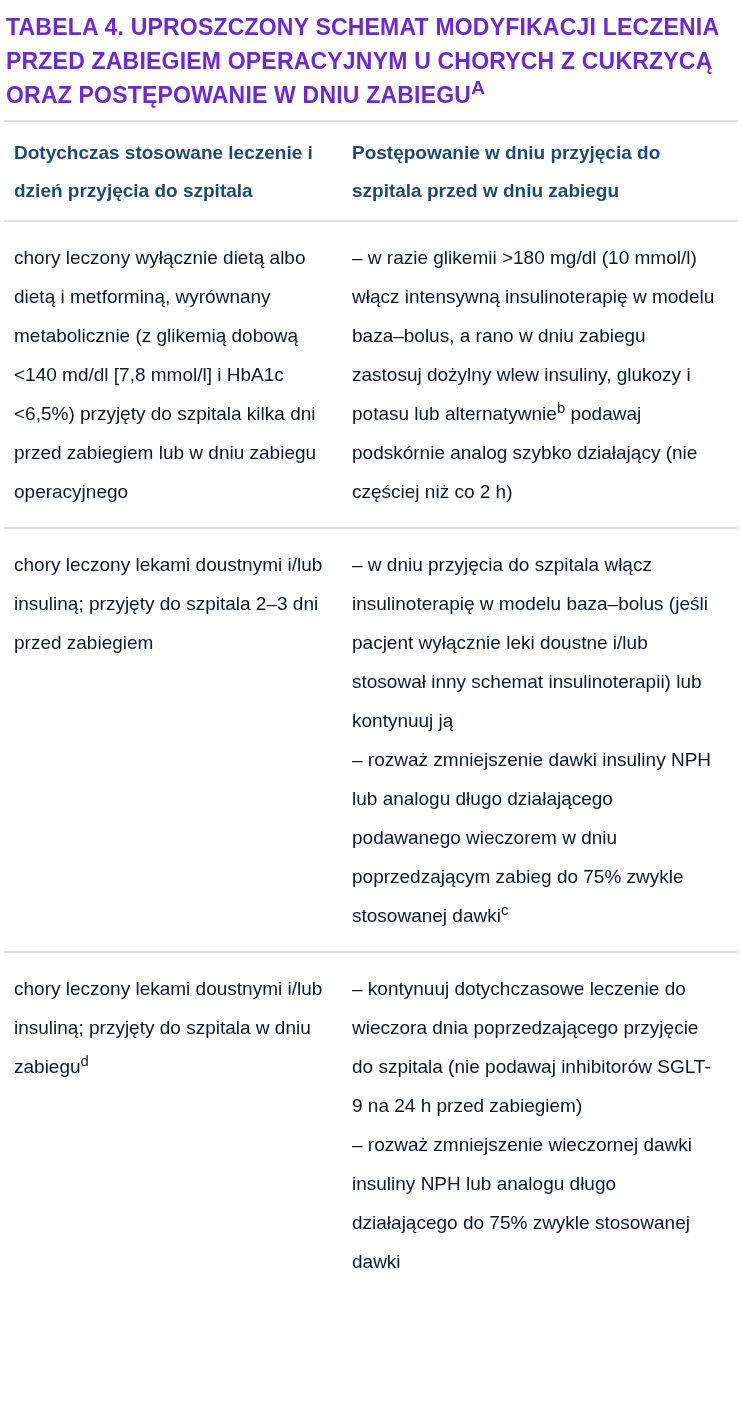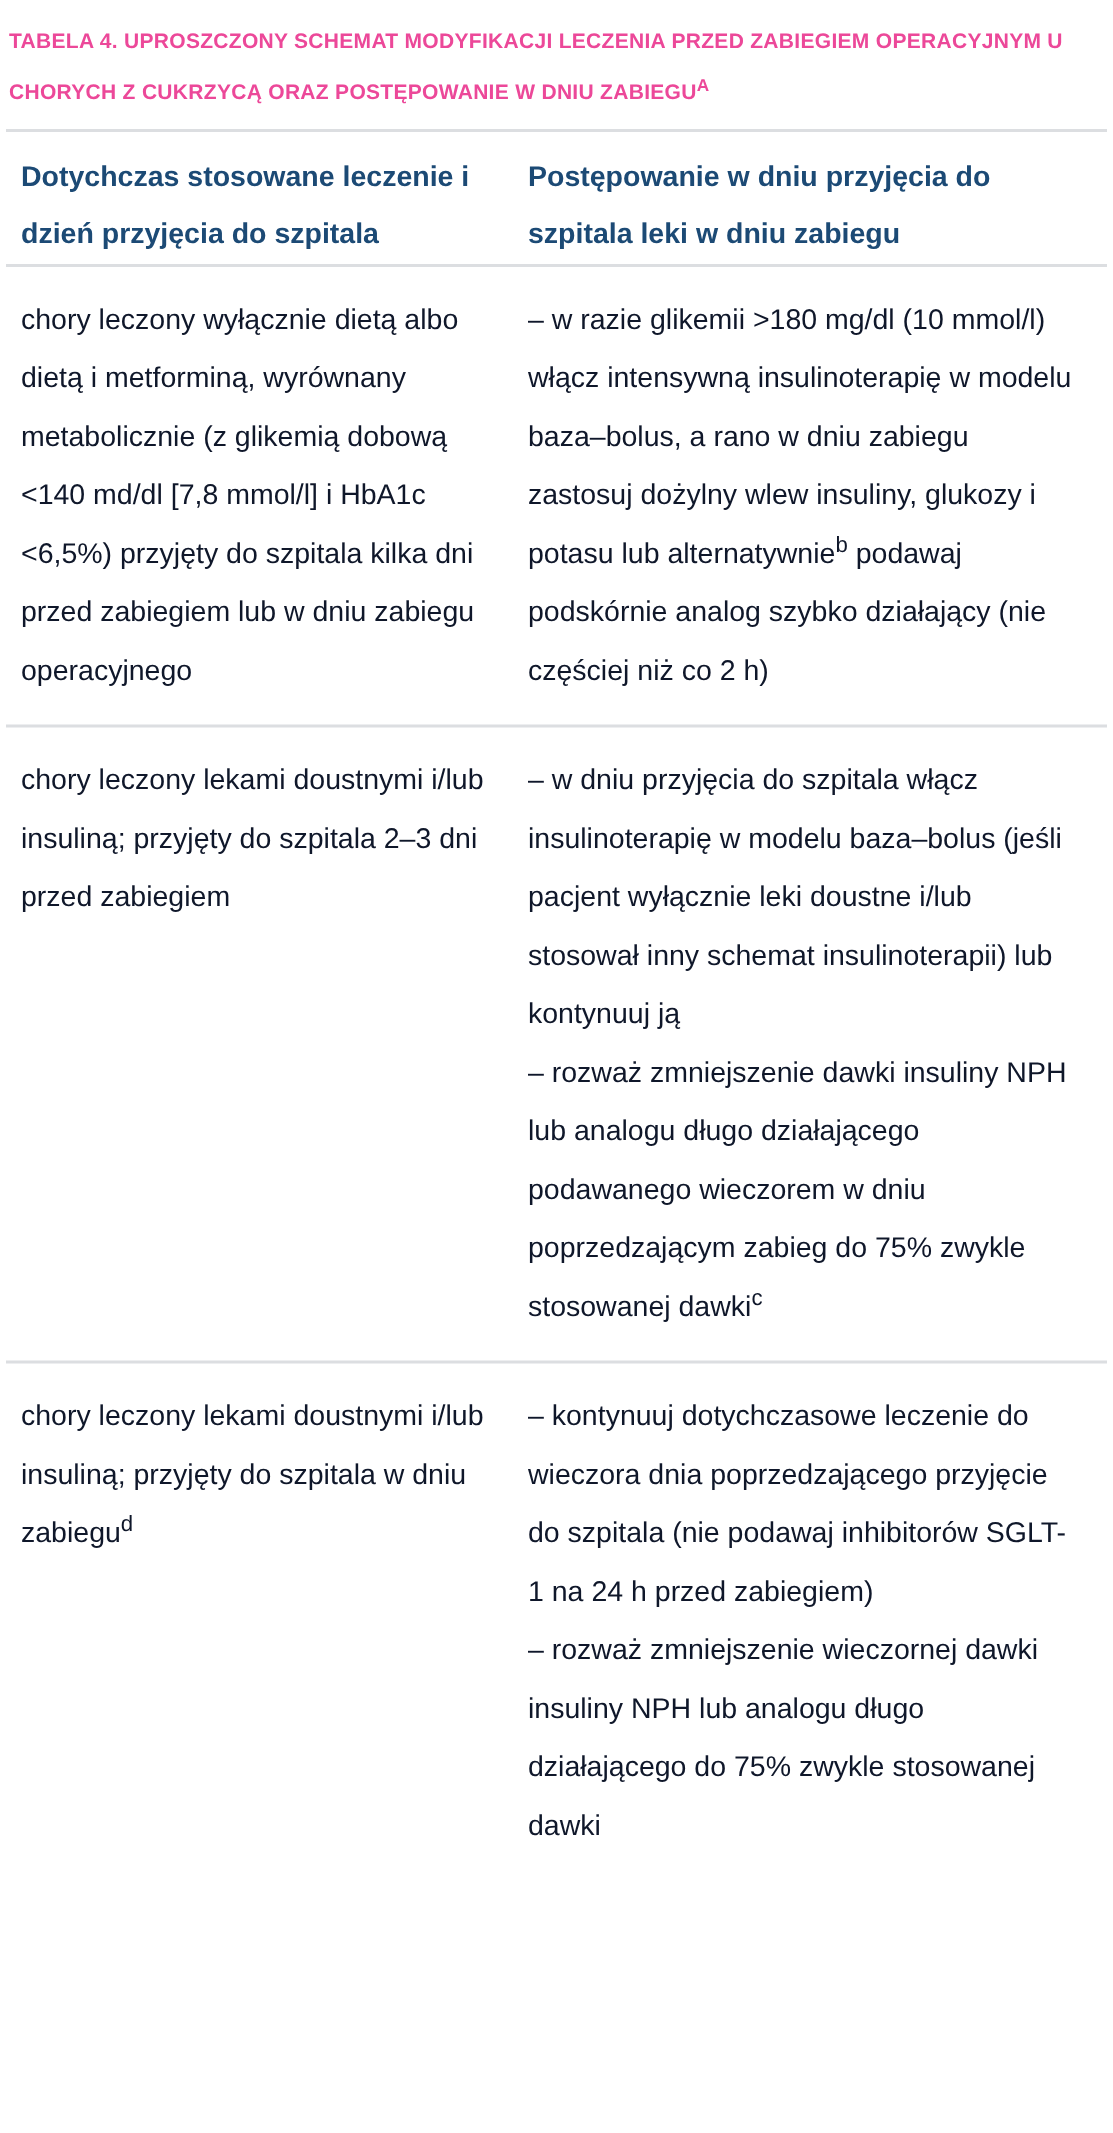--- a/index.html
+++ b/index.html
@@ -9,25 +9,25 @@
     font-family: "Liberation Sans", "DejaVu Sans", sans-serif;
   }
   .page {
     width: 742px;
     box-sizing: border-box;
     background: #ffffff;
   }
   .table-title {
     margin: 0;
     padding: 10px 8px 8px 6px;
-    font-size: 14px;
+    font-size: 23px;
     font-weight: 700;
     line-height: 34px;
     letter-spacing: 0.2px;
-    color: #ec4899;
+    color: #6d28d9;
     text-transform: uppercase;
   }
   .table-title sup {
     font-size: 0.82em;
     vertical-align: super;
     line-height: 0;
   }
   .divider {
     height: 2px;
     background: #dcdee1;
@@ -40,20 +40,21 @@
     box-sizing: border-box;
   }
   .cell {
     font-size: 19px;
     line-height: 39px;
     color: #0f172a;
     padding-right: 10px;
   }
   .grid.header {
     padding-top: 12px;
+    padding-bottom: 10px;
   }
   .grid.header .cell {
     font-weight: 700;
     color: #1c4a75;
     line-height: 38px;
   }
   .grid.row {
     padding-top: 16px;
     padding-bottom: 16px;
   }
@@ -70,21 +71,21 @@
 <body>
 
 <div class="page">
 
   <h1 class="table-title">TABELA 4. UPROSZCZONY SCHEMAT MODYFIKACJI LECZENIA PRZED ZABIEGIEM OPERACYJNYM U CHORYCH Z CUKRZYCĄ ORAZ POSTĘPOWANIE W DNIU ZABIEGU<sup>A</sup></h1>
 
   <div class="divider"></div>
 
   <div class="grid header">
     <div class="cell">Dotychczas stosowane leczenie i dzień przyjęcia do szpitala</div>
-    <div class="cell">Postępowanie w dniu przyjęcia do szpitala leki w dniu zabiegu</div>
+    <div class="cell">Postępowanie w dniu przyjęcia do szpitala przed w dniu zabiegu</div>
   </div>
 
   <div class="divider"></div>
 
   <div class="grid row">
     <div class="cell">chory leczony wyłącznie dietą albo dietą i metforminą, wyrównany metabolicznie (z glikemią dobową &lt;140 md/dl [7,8 mmol/l] i HbA1c &lt;6,5%) przyjęty do szpitala kilka dni przed zabiegiem lub w dniu zabiegu operacyjnego</div>
     <div class="cell">
       <p>– w razie glikemii &gt;180 mg/dl (10 mmol/l) włącz intensywną insulinoterapię w modelu baza–bolus, a rano w dniu zabiegu zastosuj dożylny wlew insuliny, glukozy i potasu lub alternatywnie<sup>b</sup> podawaj podskórnie analog szybko działający (nie częściej niż co 2 h)</p>
     </div>
   </div>
@@ -97,19 +98,19 @@
       <p>– w dniu przyjęcia do szpitala włącz insulinoterapię w modelu baza–bolus (jeśli pacjent wyłącznie leki doustne i/lub stosował inny schemat insulinoterapii) lub kontynuuj ją</p>
       <p>– rozważ zmniejszenie dawki insuliny NPH lub analogu długo działającego podawanego wieczorem w dniu poprzedzającym zabieg do 75% zwykle stosowanej dawki<sup>c</sup></p>
     </div>
   </div>
 
   <div class="divider"></div>
 
   <div class="grid row">
     <div class="cell">chory leczony lekami doustnymi i/lub insuliną; przyjęty do szpitala w dniu zabiegu<sup>d</sup></div>
     <div class="cell">
-      <p>– kontynuuj dotychczasowe leczenie do wieczora dnia poprzedzającego przyjęcie do szpitala (nie podawaj inhibitorów SGLT-1 na 24 h przed zabiegiem)</p>
+      <p>– kontynuuj dotychczasowe leczenie do wieczora dnia poprzedzającego przyjęcie do szpitala (nie podawaj inhibitorów SGLT-9 na 24 h przed zabiegiem)</p>
       <p>– rozważ zmniejszenie wieczornej dawki insuliny NPH lub analogu długo działającego do 75% zwykle stosowanej dawki</p>
 
     </div>
   </div>
 
 </div>
 
 </body></html>

